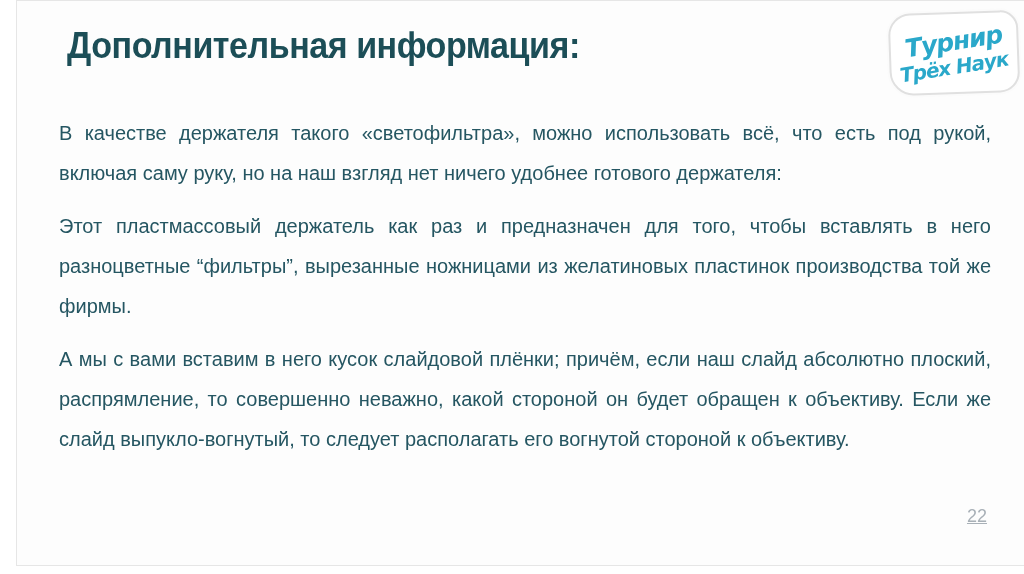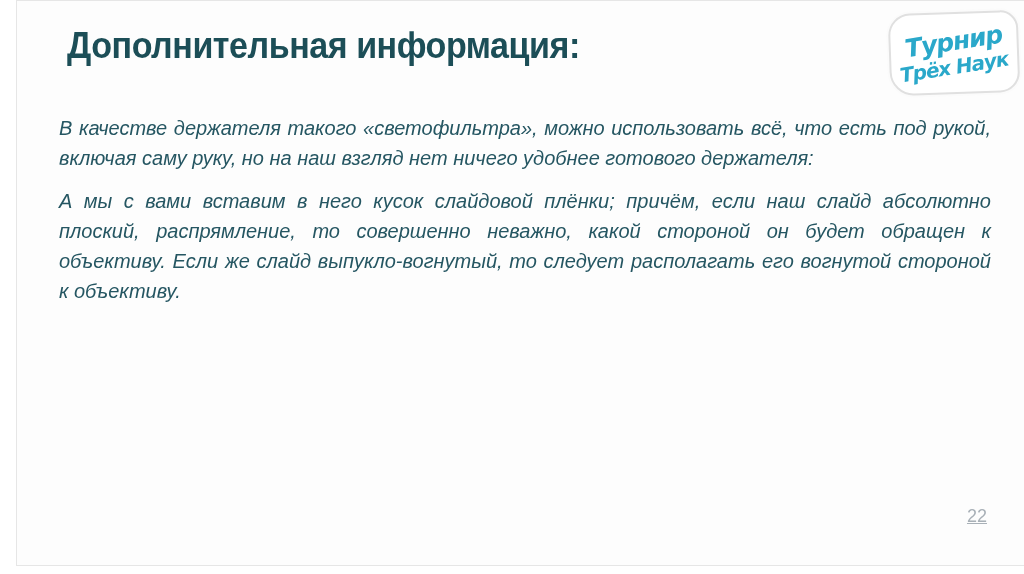--- a/index.html
+++ b/index.html
@@ -33,23 +33,22 @@
     transform-origin: left center;
     white-space: nowrap;
   }
   .content {
     position: absolute;
     top: 112px;
     left: 42px;
     right: 42px;
     color: #255662;
     font-size: 20px;
-    line-height: 30px;
+    line-height: 40px;
     text-align: justify;
-    font-style: italic;
   }
   .content p {
     margin: 0 0 13px 0;
   }
   .logo-sticker {
     position: absolute;
     top: 11px;
     right: 14px;
     width: 126px;
     height: 78px;
@@ -91,18 +90,19 @@
 
   <div class="slide-title">Дополнительная информация:</div>
 
   <div class="logo-sticker">
     <span class="logo-line1">Турнир</span>
     <span class="logo-line2">Трёх Наук</span>
   </div>
 
   <div class="content">
     <p>В качестве держателя такого «светофильтра», можно использовать всё, что есть под рукой, включая саму руку, но на наш взгляд нет ничего удобнее готового держателя:</p>
+    <p>Этот пластмассовый держатель как раз и предназначен для того, чтобы вставлять в него разноцветные “фильтры”, вырезанные ножницами из желатиновых пластинок производства той же фирмы.</p>
     <p>А мы с вами вставим в него кусок слайдовой плёнки; причём, если наш слайд абсолютно плоский, распрямление, то совершенно неважно, какой стороной он будет обращен к объективу. Если же слайд выпукло-вогнутый, то следует располагать его вогнутой стороной к объективу.</p>
   </div>
 
   <div class="page-number">22</div>
 
 </div>
 
 </body></html>

